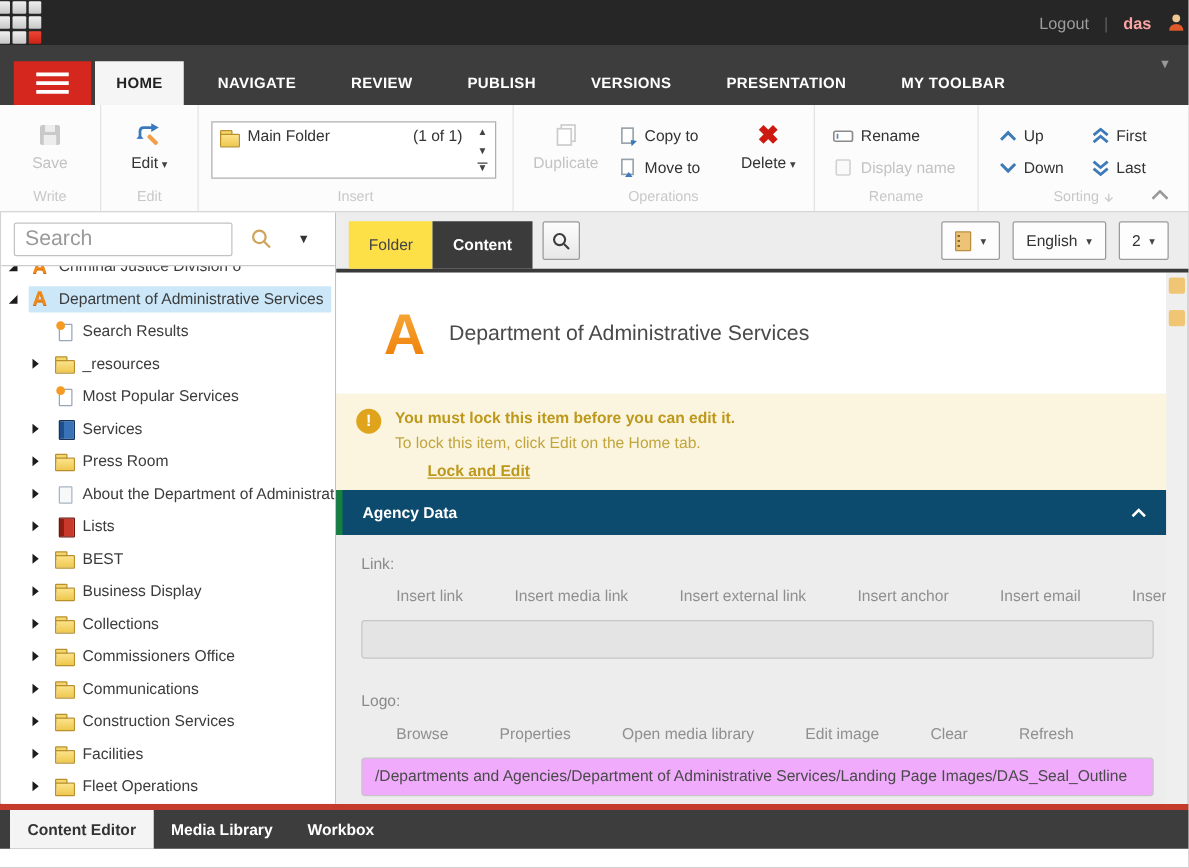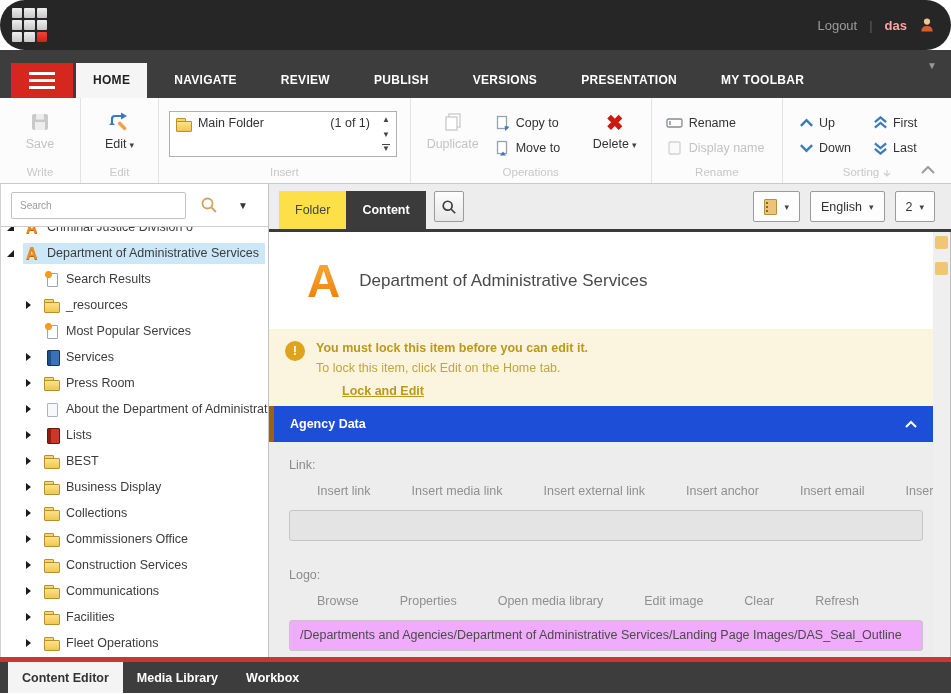--- a/index.html
+++ b/index.html
@@ -1,21 +1,21 @@
 <!DOCTYPE html>
 <html><head>
 <meta charset="utf-8">
 <style>
   * { box-sizing: border-box; margin: 0; padding: 0; }
   body { font-family: "Liberation Sans", sans-serif; background:#888; }
   .app { width:951px; height:694px; position:relative; overflow:hidden; background:#fff;
          font-size:12.5px; color:#333; }
 
   
-  .titlebar { height:50px; background:#262626; display:flex; align-items:center; padding:0 16px;border-radius:25px; }
+  .titlebar { height:36px; background:#262626; display:flex; align-items:center; padding:0 2px; }
   .sc-logo { width:35px; height:35px; display:grid; grid-template-columns:repeat(3,1fr);
              grid-template-rows:repeat(3,1fr); gap:2px; margin-left:-4px; }
   .sc-logo span { background:linear-gradient(#efefef,#c7c7c7); border-radius:1px; }
   .sc-logo span.red { background:linear-gradient(#ef4533,#c92417); }
   .tb-right { margin-left:auto; display:flex; align-items:center; gap:12px; font-size:13px; }
   .logout { color:#9c9c9c; cursor:pointer; }
   .tb-sep { color:#5f5f5f; }
   .uname { color:#fca5a5; font-weight:bold; }
 
   
@@ -59,21 +59,21 @@
 
   
   .main { height:473px; display:flex; border-left:1px solid #d2d2d2; }
 
   
   .sidebar { width:268px; border-right:1px solid #c2c2c2; display:flex; flex-direction:column;
              background:#fff; overflow:hidden; }
   .search-row { height:43px; border-bottom:1px solid #ccc; display:flex; align-items:center;
                 padding:0 10px; gap:14px; flex:none; }
   .search-input { width:175px; height:27px; border:1px solid #c2c2c2; border-radius:2px;
-                  padding:0 8px; font-size:10px; font-family:"Liberation Sans",sans-serif; color:#444; }
+                  padding:0 8px; font-size:17px; font-family:"Liberation Sans",sans-serif; color:#444; }
   .search-input::placeholder { color:#9a9a9a; }
   .sb-caret { font-size:10px; color:#333; margin-left:6px; }
   .tree { flex:1; overflow:hidden; padding-top:2px; }
   .tree-item { height:26px; display:flex; align-items:center; white-space:nowrap; cursor:pointer; }
   .tree-item.clipped { margin-top:-15px; }
   .tree-item.ind-0 { padding-left:6px; } .tree-item.ind-1 { padding-left:25px; }
   .twisty { width:16px; flex:none; display:flex; align-items:center; }
   .tree-item[data-expand="collapsed"] .twisty::before { content:""; width:0; height:0;
       border-left:5px solid #1c1c1c; border-top:4px solid transparent; border-bottom:4px solid transparent; }
   .tree-item[data-expand="expanded"] .twisty::before { content:""; width:0; height:0;
@@ -133,21 +133,21 @@
   .warning { height:77px; background:#fbf5df; padding:12px 0 0 16px; position:relative; flex:none; }
   .warn-icon { position:absolute; left:16px; top:12px; width:20px; height:20px; border-radius:50%;
       background:#dfa41c; color:#fff; font-weight:bold; font-size:13px; text-align:center;
       line-height:20px; }
   .warn-body { margin-left:31px; }
   .warn-line1 { font-weight:bold; color:#bd981b; }
   .warn-line2 { color:#c1a53f; margin-top:6px; }
   .warn-link { display:inline-block; margin-top:9px; margin-left:26px; font-weight:bold;
       color:#bd981b; text-decoration:underline; cursor:pointer; }
 
-  .sheader { height:36px; background:#1d4ed8; border-left:5px solid #a16207; color:#fff;
+  .sheader { height:36px; background:#0c4a6e; border-left:5px solid #15803d; color:#fff;
       font-weight:bold; display:flex; align-items:center; padding-left:16px; flex:none; cursor:pointer; }
   .sheader .chev { margin-left:auto; margin-right:16px; display:flex; }
 
   .form { flex:1; background:#ededed; padding:16px 10px 0 20px; overflow:hidden; }
   .flabel { color:#8a8a8a; }
   .fmenu { display:flex; gap:13px; color:#8f8f8f; margin-top:12px; white-space:nowrap; }
   .fmenu-item { cursor:pointer;margin-left:28px; }
   .finput { margin-top:12px; height:31px; border:1px solid #c6c6c6; border-radius:3px;
       background:#e4e4e4; line-height:29px; padding:0 10px; color:#4a4a4a; white-space:nowrap;
       overflow:hidden; }
@@ -481,29 +481,29 @@
             <span class="trow">
               <span class="ticon" data-icon="folder"></span>
               <span class="tlabel">Commissioners Office</span>
             </span>
           </div>
 
           <div class="tree-item ind-1" data-expand="collapsed">
             <span class="twisty"></span>
             <span class="trow">
               <span class="ticon" data-icon="folder"></span>
+              <span class="tlabel">Communications</span>
+            </span>
+          </div>
+
+          <div class="tree-item ind-1" data-expand="collapsed">
+            <span class="twisty"></span>
+            <span class="trow">
+              <span class="ticon" data-icon="folder"></span>
               <span class="tlabel">Construction Services</span>
-            </span>
-          </div>
-
-          <div class="tree-item ind-1" data-expand="collapsed">
-            <span class="twisty"></span>
-            <span class="trow">
-              <span class="ticon" data-icon="folder"></span>
-              <span class="tlabel">Communications</span>
             </span>
           </div>
 
           <div class="tree-item ind-1" data-expand="collapsed">
             <span class="twisty"></span>
             <span class="trow">
               <span class="ticon" data-icon="folder"></span>
               <span class="tlabel">Facilities</span>
             </span>
           </div>

